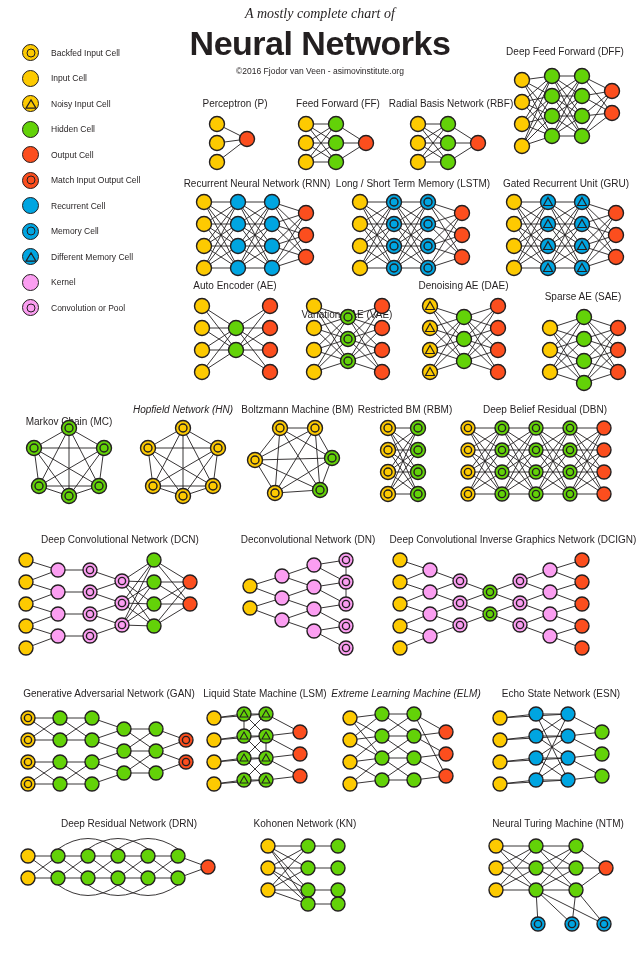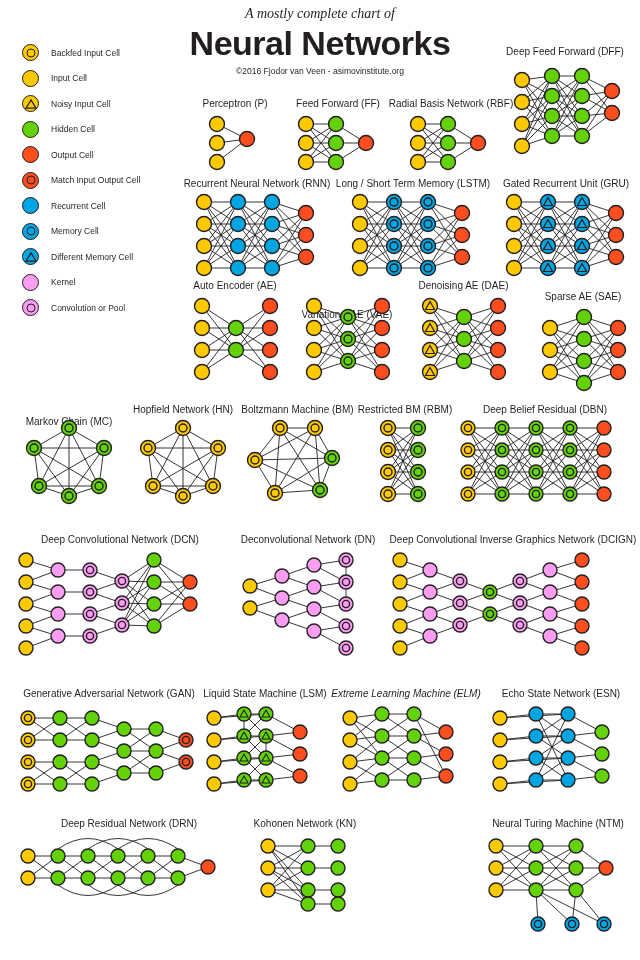--- a/index.html
+++ b/index.html
@@ -472,21 +472,21 @@
           <circle cx="55" cy="78" r="4" fill="none"></circle>
         <circle cx="25" cy="68" r="7.5" fill="#63d208"></circle>
           <circle cx="25" cy="68" r="4" fill="none"></circle>
         <circle cx="20" cy="30" r="7.5" fill="#63d208"></circle>
           <circle cx="20" cy="30" r="4" fill="none"></circle>
       </g>
     </svg>
   </div>
 
   <div class="block" style="left:128px;top:404px;width:110px;height:110px;">
-    <div class="block-title" style="top:0;">Hopfield Network (HN)</div>
+    <div class="block-title" style="top:0;font-style:italic;">Hopfield Network (HN)</div>
     <svg width="110" height="95" style="position:absolute;top:14px;left:0;">
       <g class="edge-group">
         <path class="edge" d="M55,10 L90,30 M55,10 L85,68 M55,10 L25,68 M55,10 L20,30 M55,10 L55,78
                               M90,30 L85,68 M90,30 L25,68 M90,30 L20,30 M90,30 L55,78
                               M85,68 L25,68 M85,68 L20,30 M85,68 L55,78
                               M25,68 L20,30 M25,68 L55,78 M20,30 L55,78"></path>
       </g>
       <g stroke="#231f20" stroke-width="1.4">
         <circle cx="55" cy="10" r="7.5" fill="#fdca01"></circle>
           <circle cx="55" cy="10" r="4" fill="none"></circle>

